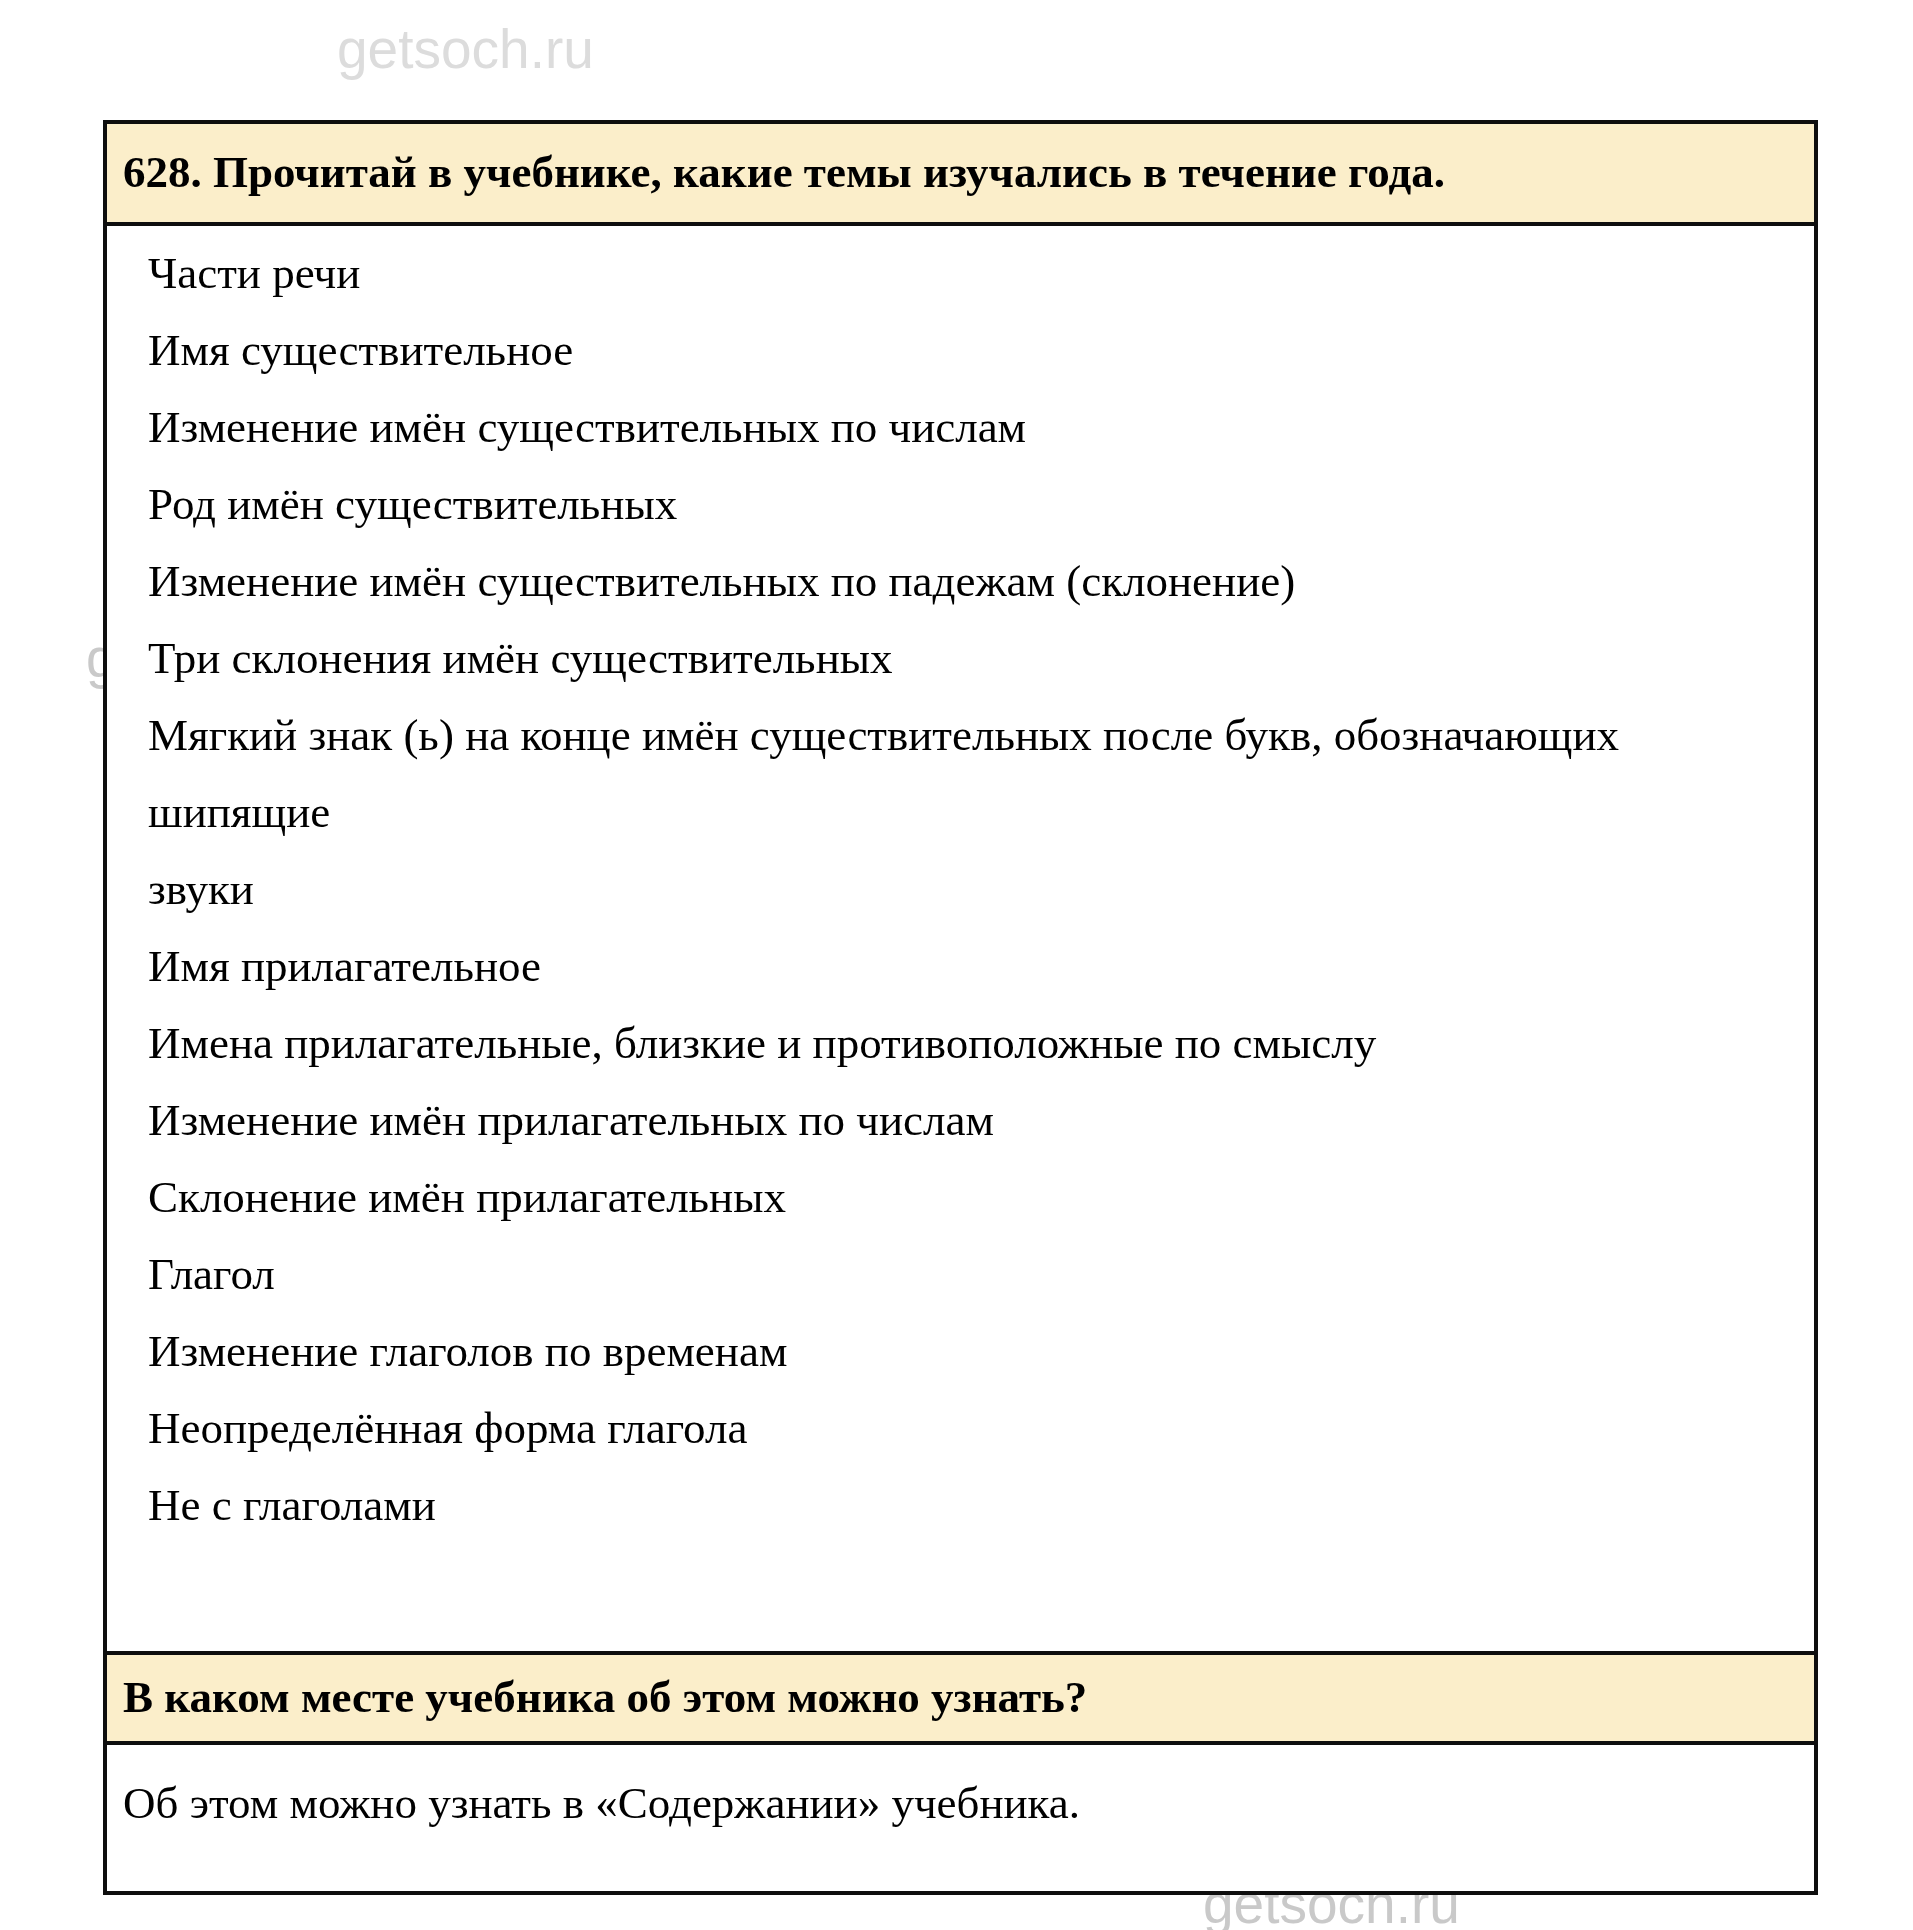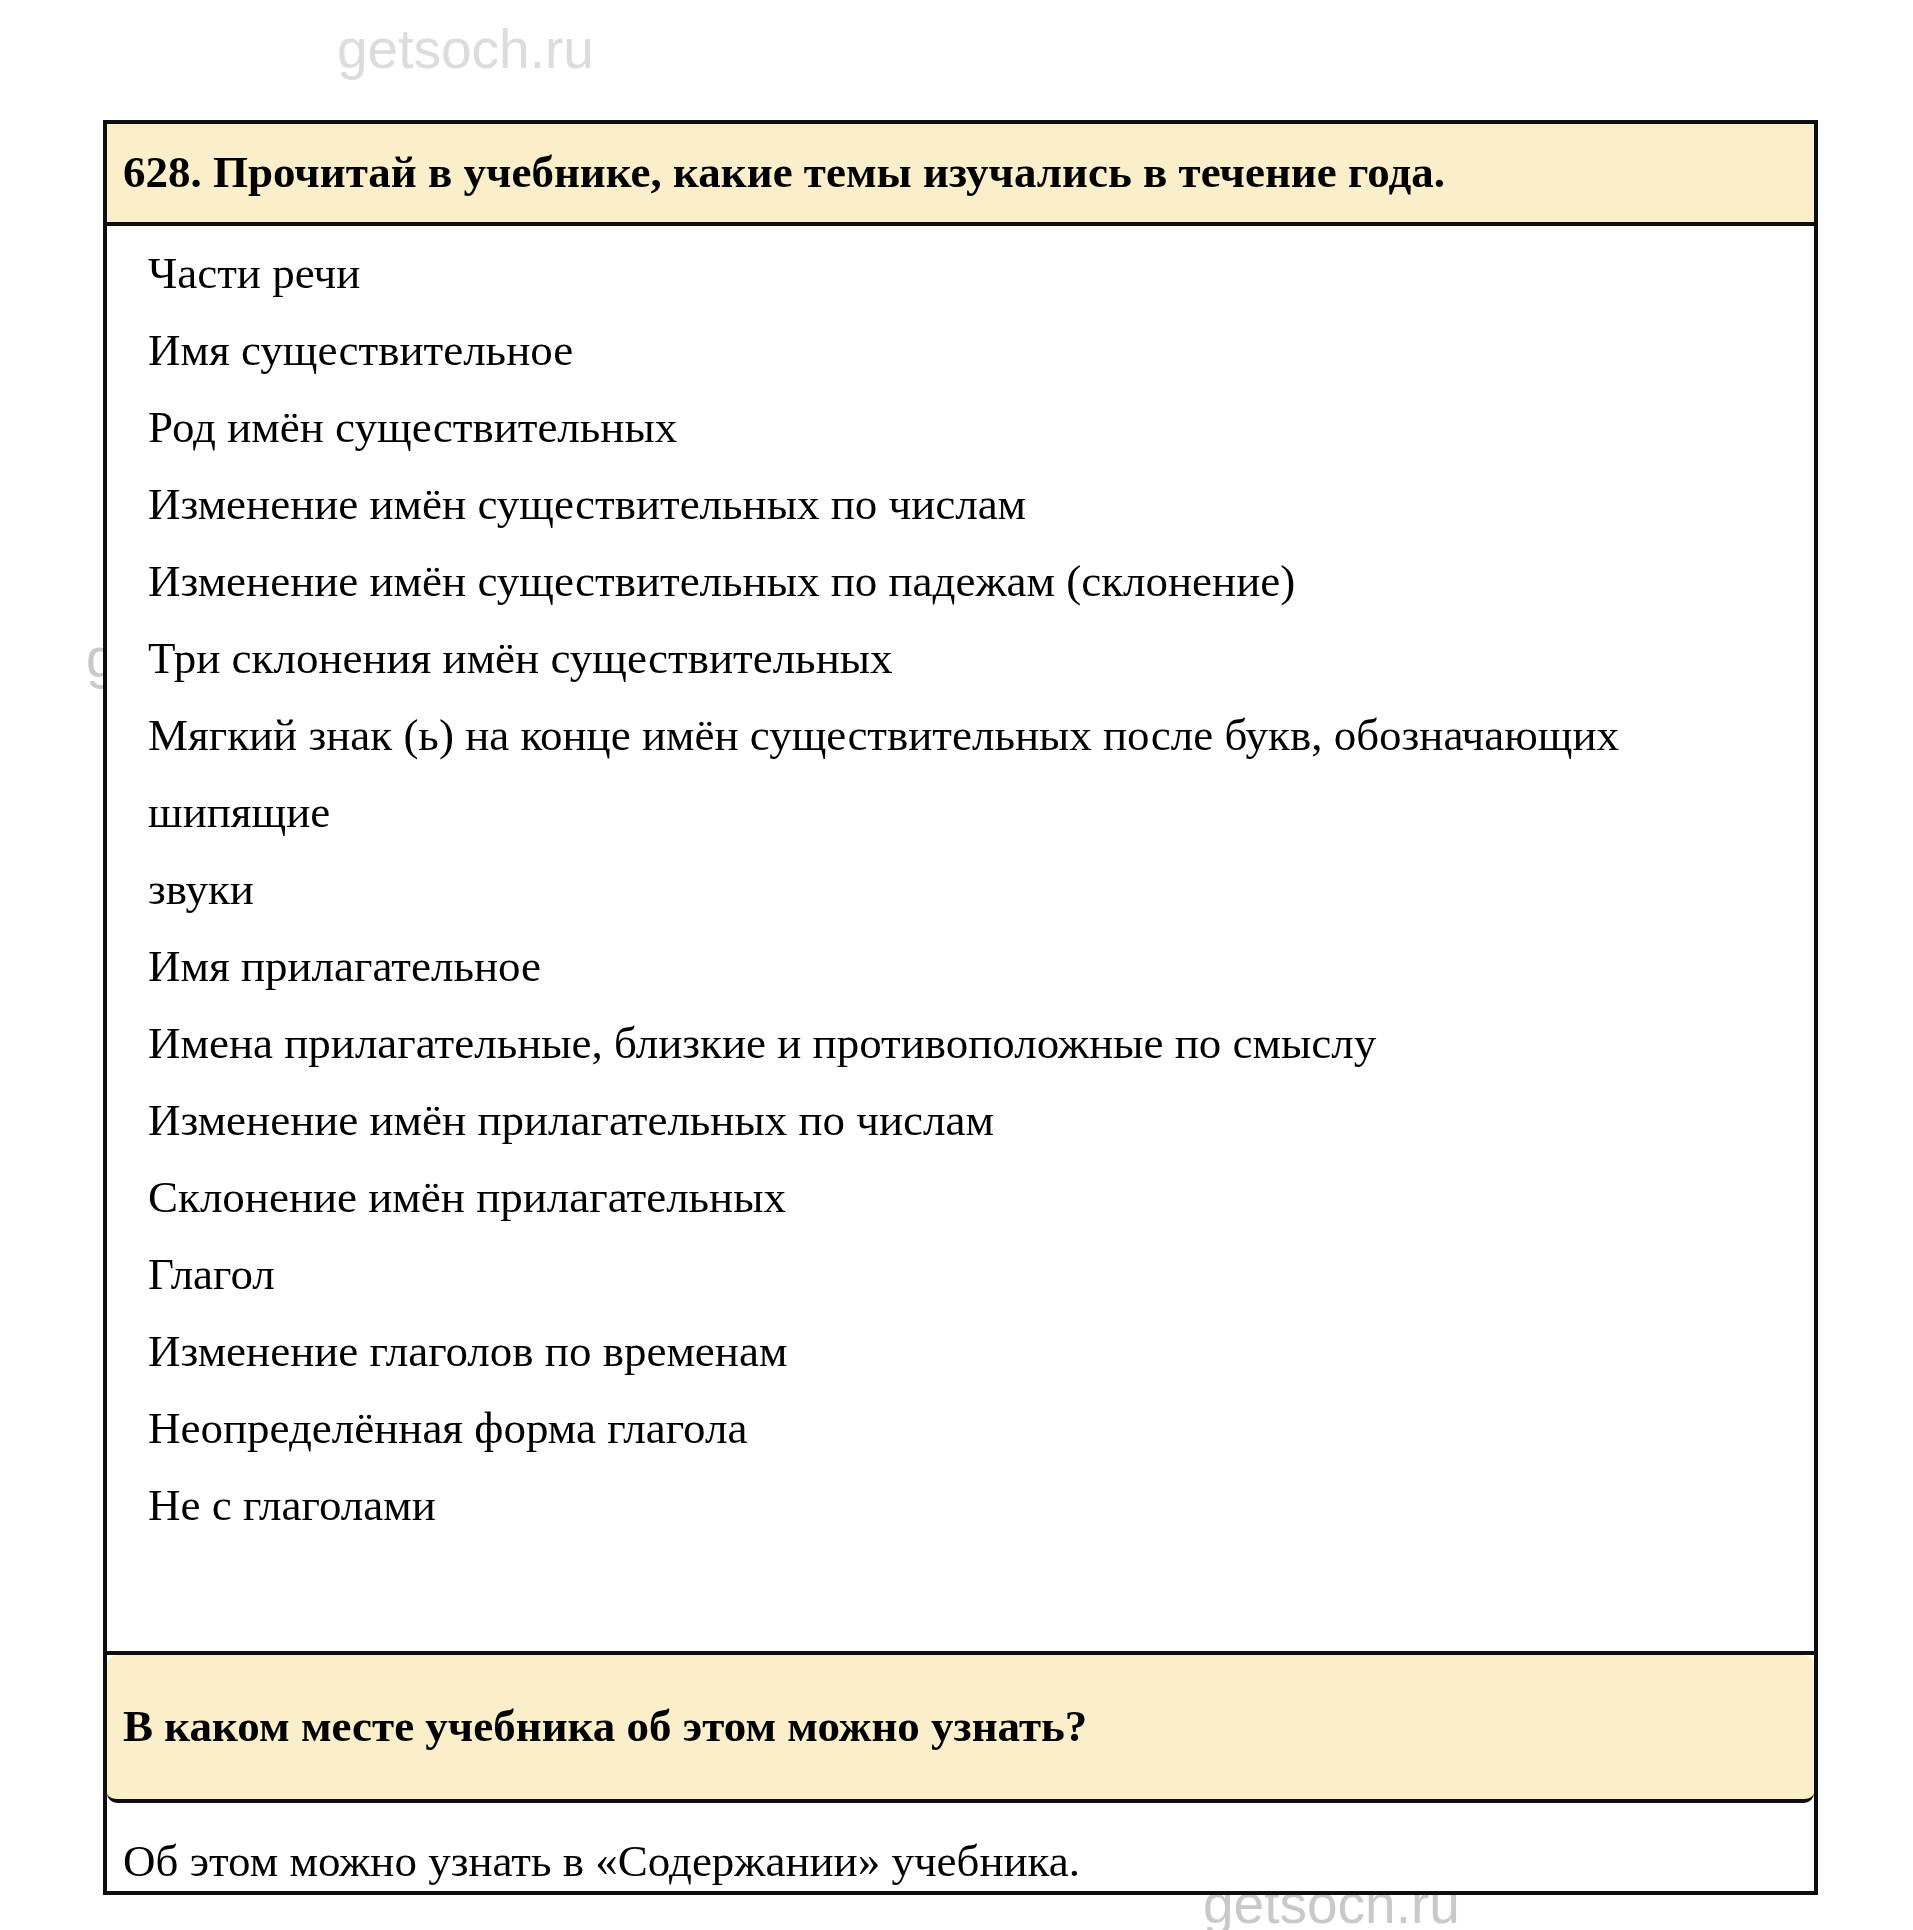--- a/index.html
+++ b/index.html
@@ -56,21 +56,21 @@
     background: var(--header-bg, #fbeeca);
     border-bottom: 4.6px solid var(--border-color, #0e0e0e);
     display: flex;
     align-items: center;
     padding: 0 18.5px 0 16px;
     font-weight: bold;
     font-size: 45px;
     line-height: 1.15;
   }
   .row-q1 { height: 102px; }
-  .row-q2 { height: 148px; border-radius: 10px; }
+  .row-q2 { height: 90px; }
   .row-topics {
     height: 1429px;
     border-bottom: 4.6px solid var(--border-color, #0e0e0e);
     padding: 9.2px 18.5px 0 16px;
     background: transparent;
   }
   .topic {
     font-size: 45px;
     line-height: 77px;
     min-height: 77px;
@@ -107,22 +107,22 @@
 
   <div class="card">
 
     <div class="row row-q row-q1">
       <span>628. Прочитай в учебнике, какие темы изучались в течение года.</span>
     </div>
 
     <div class="row row-topics" id="topics">
         <div class="topic">Части речи</div>
         <div class="topic">Имя существительное</div>
+        <div class="topic">Изменение имён существительных по числам</div>
         <div class="topic">Род имён существительных</div>
-        <div class="topic">Изменение имён существительных по числам</div>
         <div class="topic">Изменение имён существительных по падежам (склонение)</div>
         <div class="topic">Три склонения имён существительных</div>
         <div class="topic">Мягкий знак (ь) на конце имён существительных после букв, обозначающих шипящие
 звуки</div>
         <div class="topic">Имя прилагательное</div>
         <div class="topic">Имена прилагательные, близкие и противоположные по смыслу</div>
         <div class="topic">Изменение имён прилагательных по числам</div>
         <div class="topic">Склонение имён прилагательных</div>
         <div class="topic">Глагол</div>
         <div class="topic">Изменение глаголов по временам</div>

